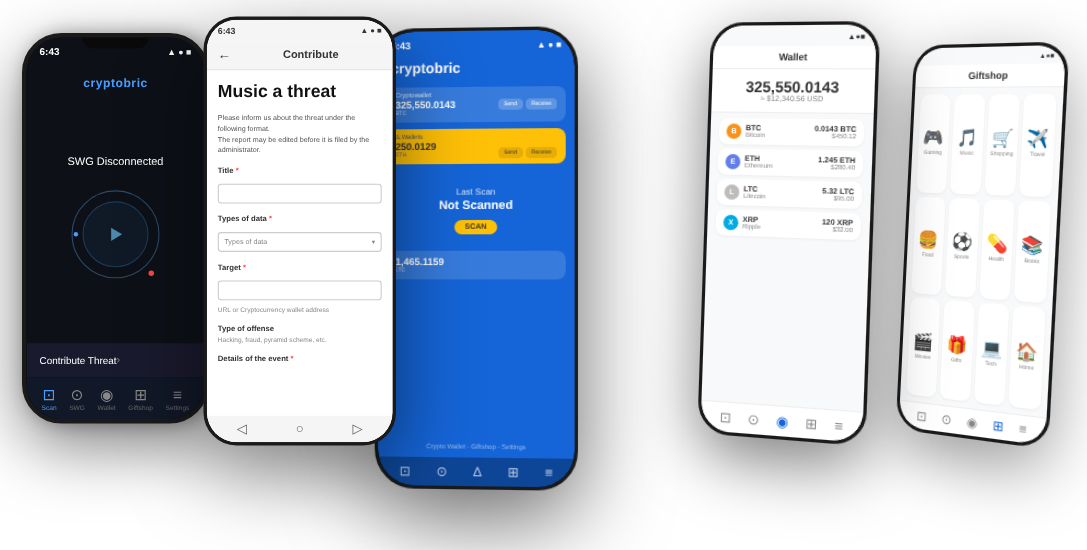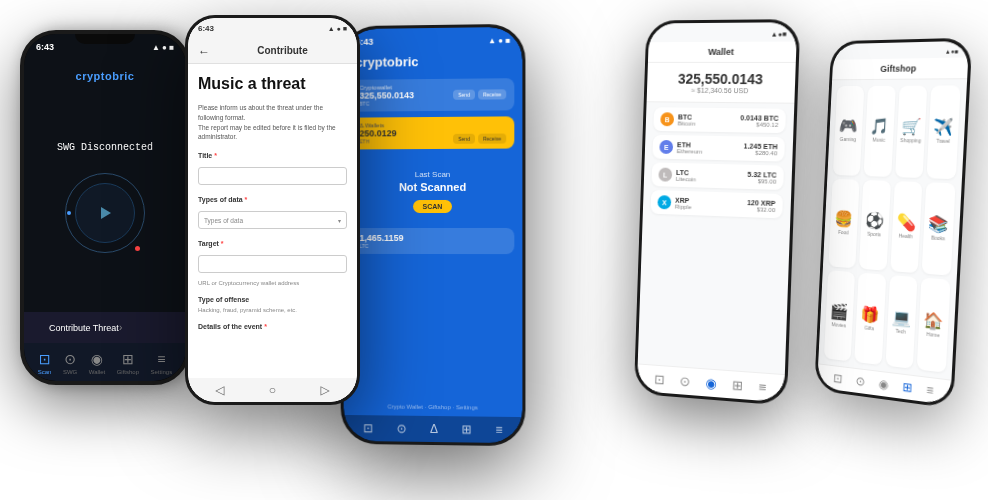--- a/index.html
+++ b/index.html
@@ -105,21 +105,20 @@
       align-items: center;
       justify-content: center;
       width: 100%;
     }
 
     .swg-text {
       color: #ffffff;
       font-size: 10px;
       margin-bottom: 20px;
       text-align: center;
-      font-family: Liberation Mono, monospace;
     }
 
     .circle-container {
       position: relative;
       width: 80px;
       height: 80px;
     }
 
     .circle-outer {
       width: 80px;
@@ -171,21 +170,21 @@
       left: 2px;
       top: 38px;
     }
 
     .phone-1-bottom {
       width: 100%;
     }
 
     .contribute-bar {
       background: #1a1a2e;
-      padding: 10px 25px;
+      padding: 10px 12px;
       display: flex;
       align-items: center;
       margin-bottom: 0;
     }
 
     .contribute-text {
       color: #ffffff;
       font-size: 9px;
     }
 

